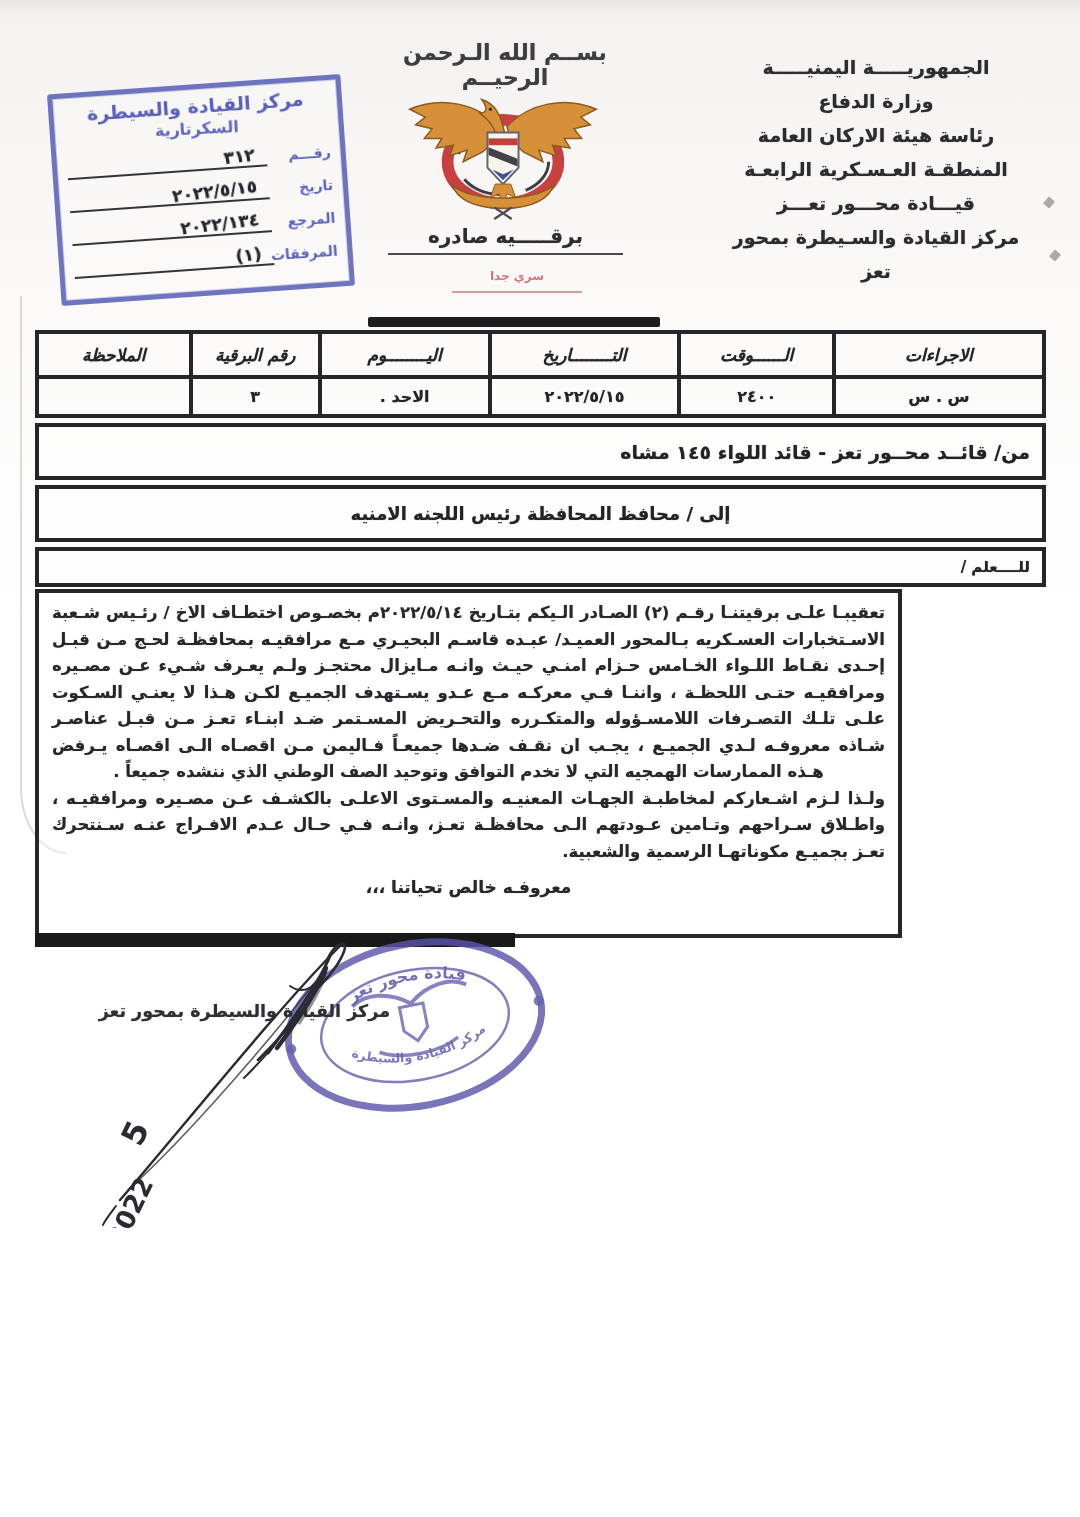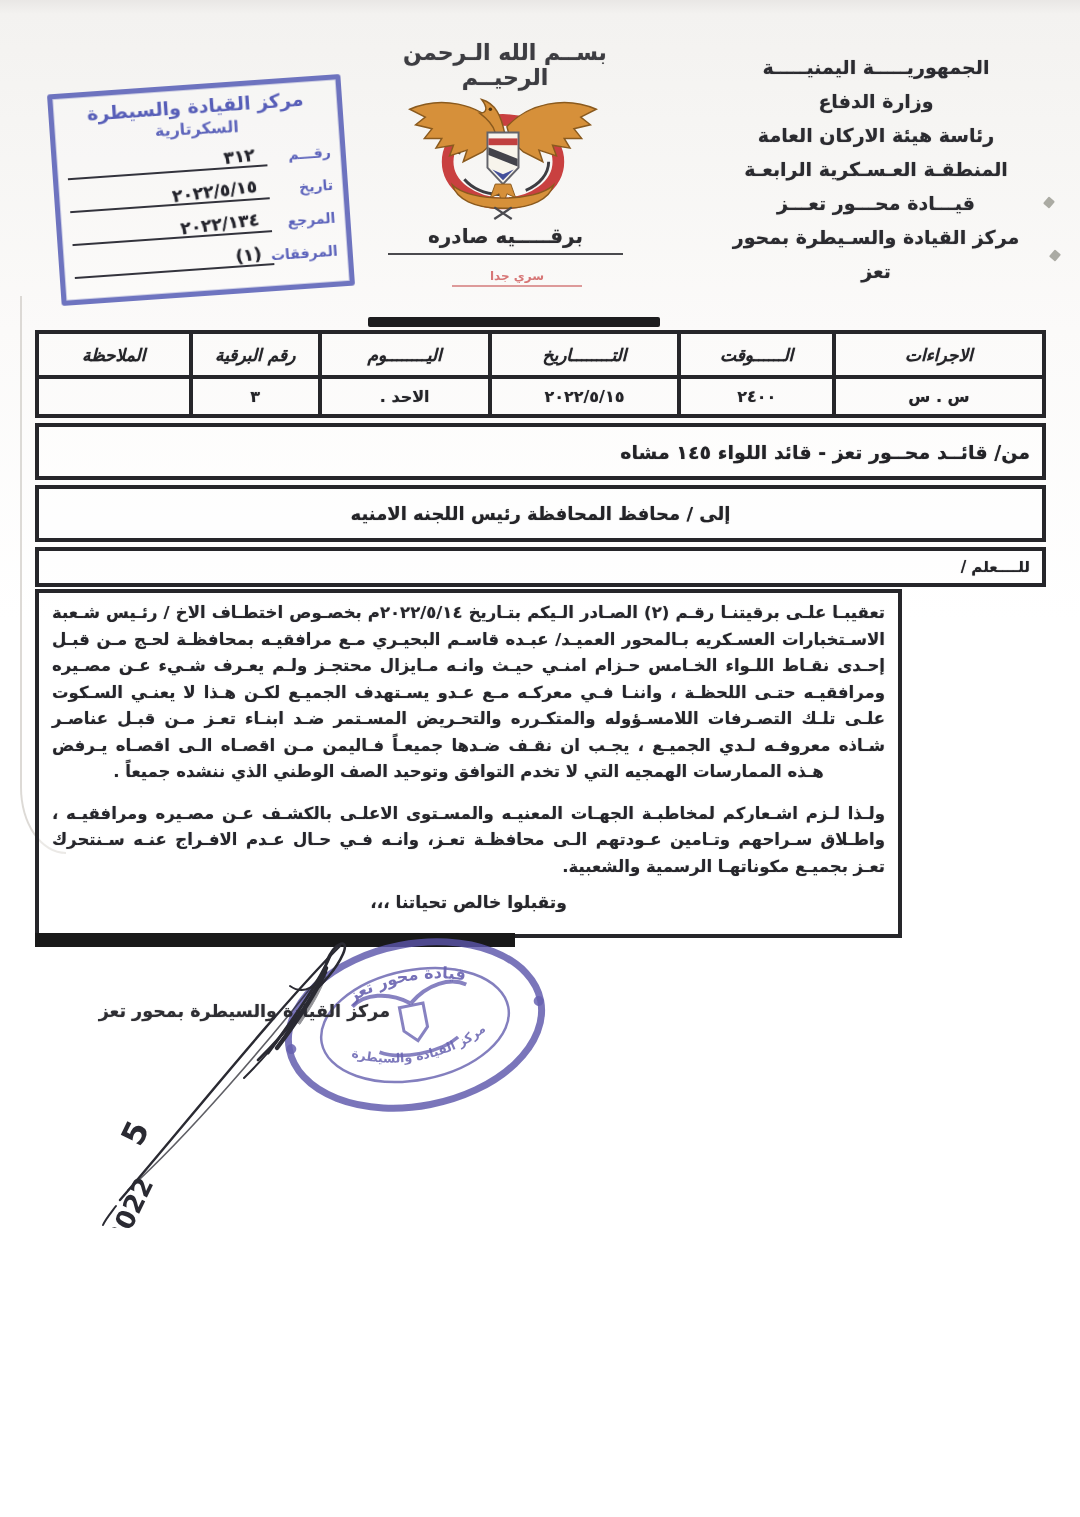--- a/index.html
+++ b/index.html
@@ -19,21 +19,21 @@
   .emblem { position:absolute; top:84px; left:396px; }
   .telegram-type {
     position:absolute; top:224px; left:388px; width:235px; text-align:center;
     font-size:20px; font-weight:bold; color:#2c2c30;
     border-bottom:2px solid #4a4a4e; padding-bottom:5px;
     text-shadow:0 0 1px rgba(40,40,40,.4);
   }
   .classification {
     position:absolute; top:269px; left:452px; width:130px; text-align:center;
     font-size:12px; font-weight:bold; color:#d16060;
-    border-bottom:2px solid #d98a8a; padding-bottom:2px; opacity:.85;
+    border-bottom:2px solid #d98a8a; padding-bottom:8px; opacity:.85;
     filter:blur(.3px);
   }
   .letterhead {
     position:absolute; top:50px; left:720px; width:312px; text-align:center;
     color:#2b2b30; font-weight:bold; font-size:19px; line-height:34px;
     text-shadow:0 0 1px rgba(40,40,45,.5);
   }
   .letterhead span { display:block; }
   
   .registry-stamp {
@@ -90,21 +90,21 @@
   .body-box {
     position:absolute; top:589px; left:35px; width:867px; height:349px;
     border:4px solid #26262a; padding:7px 13px 0 13px; direction:rtl;
     color:#26262b; background:rgba(255,255,255,.3);
   }
   .body-box p {
     font-size:16.5px; font-weight:bold; line-height:26.5px;
     text-align:justify; text-shadow:0 0 1px rgba(30,30,35,.45);
   }
   .body-box p.p1 { text-align-last:center; }
-  .body-box p.p2 { margin-top:15px; }
+  .body-box p.p2 { }
   .closing { margin-top:12px; text-align:center; font-size:17px; font-weight:bold; text-shadow:0 0 1px rgba(30,30,35,.5); }
   
   .issuer {
     position:absolute; top:1001px; left:60px; width:330px; direction:rtl; text-align:right;
     font-size:17.5px; font-weight:bold; color:#2e2e33; text-shadow:0 0 1px rgba(35,35,40,.5);
     z-index:2;
   }
   .signature { position:absolute; top:928px; left:58px; z-index:3; }
   .oval-seal { position:absolute; top:933px; left:275px; z-index:1; filter:blur(.45px); opacity:.92; }
 </style>
@@ -208,21 +208,21 @@
   </tbody>
     </table>
 
   <div class="rrow row-from">من/ قائــد محــور تعز - قائد اللواء ١٤٥ مشاه</div>
   <div class="rrow row-info">للــــعلم /</div>
   <div class="rrow row-to">إلى / محافظ المحافظة رئيس اللجنه الامنيه</div>
 
   <div class="body-box">
     <p class="p1">تعقيبـا علـى برقيتنـا رقـم (٢) الصـادر الـيكم بتـاريخ ٢٠٢٢/٥/١٤م بخصـوص اختطـاف الاخ / رئـيس شـعبة الاسـتخبارات العسـكريه بـالمحور العميـد/ عبـده قاسـم البحيـري مـع مرافقيـه بمحافظـة لحـج مـن قبـل إحـدى نقـاط اللـواء الخـامس حـزام امنـي حيـث وانـه مـايزال محتجـز ولـم يعـرف شـيء عـن مصـيره ومرافقيـه حتـى اللحظـة ، واننـا فـي معركـه مـع عـدو يسـتهدف الجميـع لكـن هـذا لا يعنـي السـكوت علـى تلـك التصـرفات اللامسـؤوله والمتكـرره والتحـريض المسـتمر ضـد ابنـاء تعـز مـن قبـل عناصـر شـاذه معروفـه لـدي الجميـع ، يجـب ان نقـف ضـدها جميعـاً فـاليمن مـن اقصـاه الـى اقصـاه يـرفض هـذه الممارسات الهمجيه التي لا تخدم التوافق وتوحيد الصف الوطني الذي ننشده جميعاً .</p>
     <p class="p2">ولـذا لـزم اشـعاركم لمخاطبـة الجهـات المعنيـه والمسـتوى الاعلـى بالكشـف عـن مصـيره ومرافقيـه ، واطـلاق سـراحهم وتـامين عـودتهم الـى محافظـة تعـز، وانـه فـي حـال عـدم الافـراج عنـه سـنتحرك تعـز بجميـع مكوناتهـا الرسمية والشعبية.</p>
-    <div class="closing">وتقبلوا خالص تحياتنا ،،،</div>
+    <div class="closing">معروفـه خالص تحياتنا ،،،</div>
   </div>
   <div class="bar-artifact-bottom"></div>
 
   <div class="issuer">مركز القيادة والسيطرة بمحور تعز</div>
 
   <div class="signature">
     <svg width="430" height="300" viewBox="0 0 430 300" xmlns="http://www.w3.org/2000/svg">
       <g stroke="#2a2a32" fill="none" stroke-linecap="round">
         <path d="M62,272 C120,205 220,80 282,18" stroke-width="2.4"></path>
         <path d="M70,262 C130,208 212,112 262,48" stroke-width="1.6" opacity=".75"></path>

